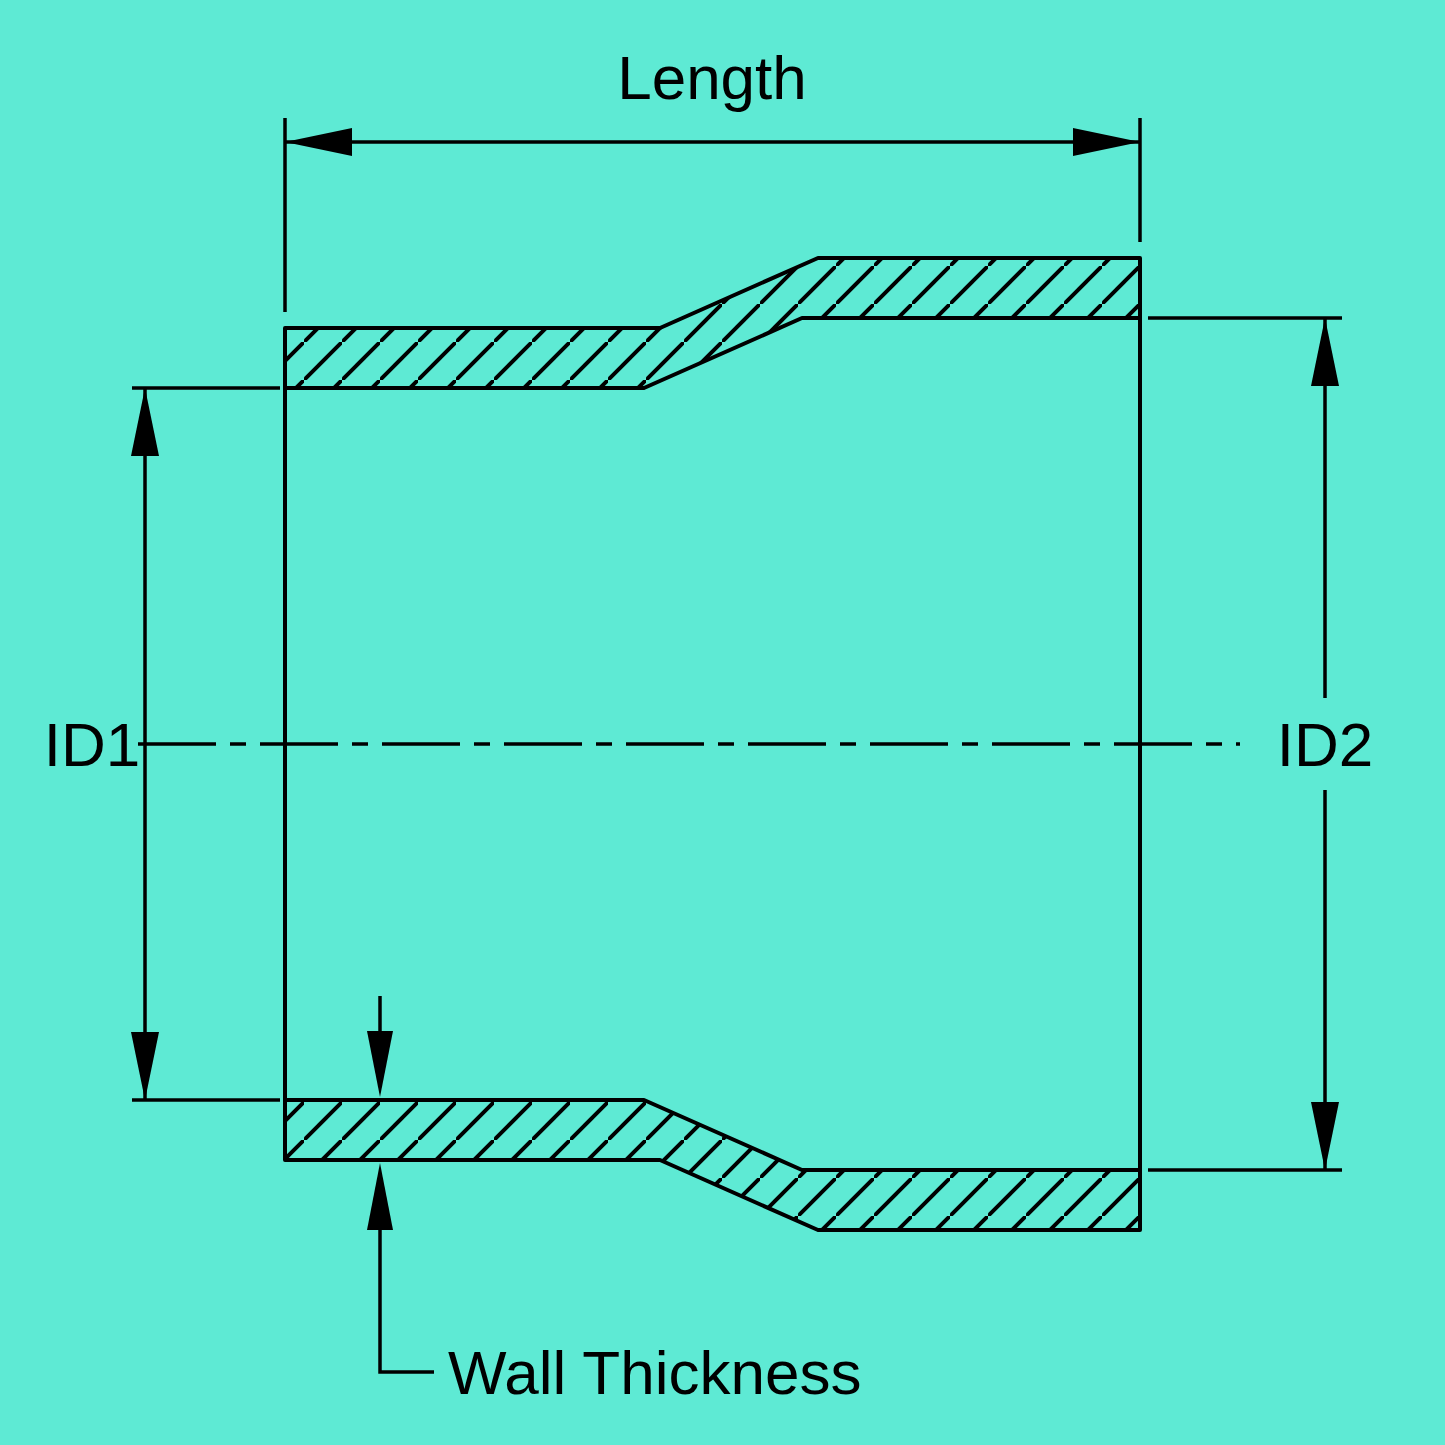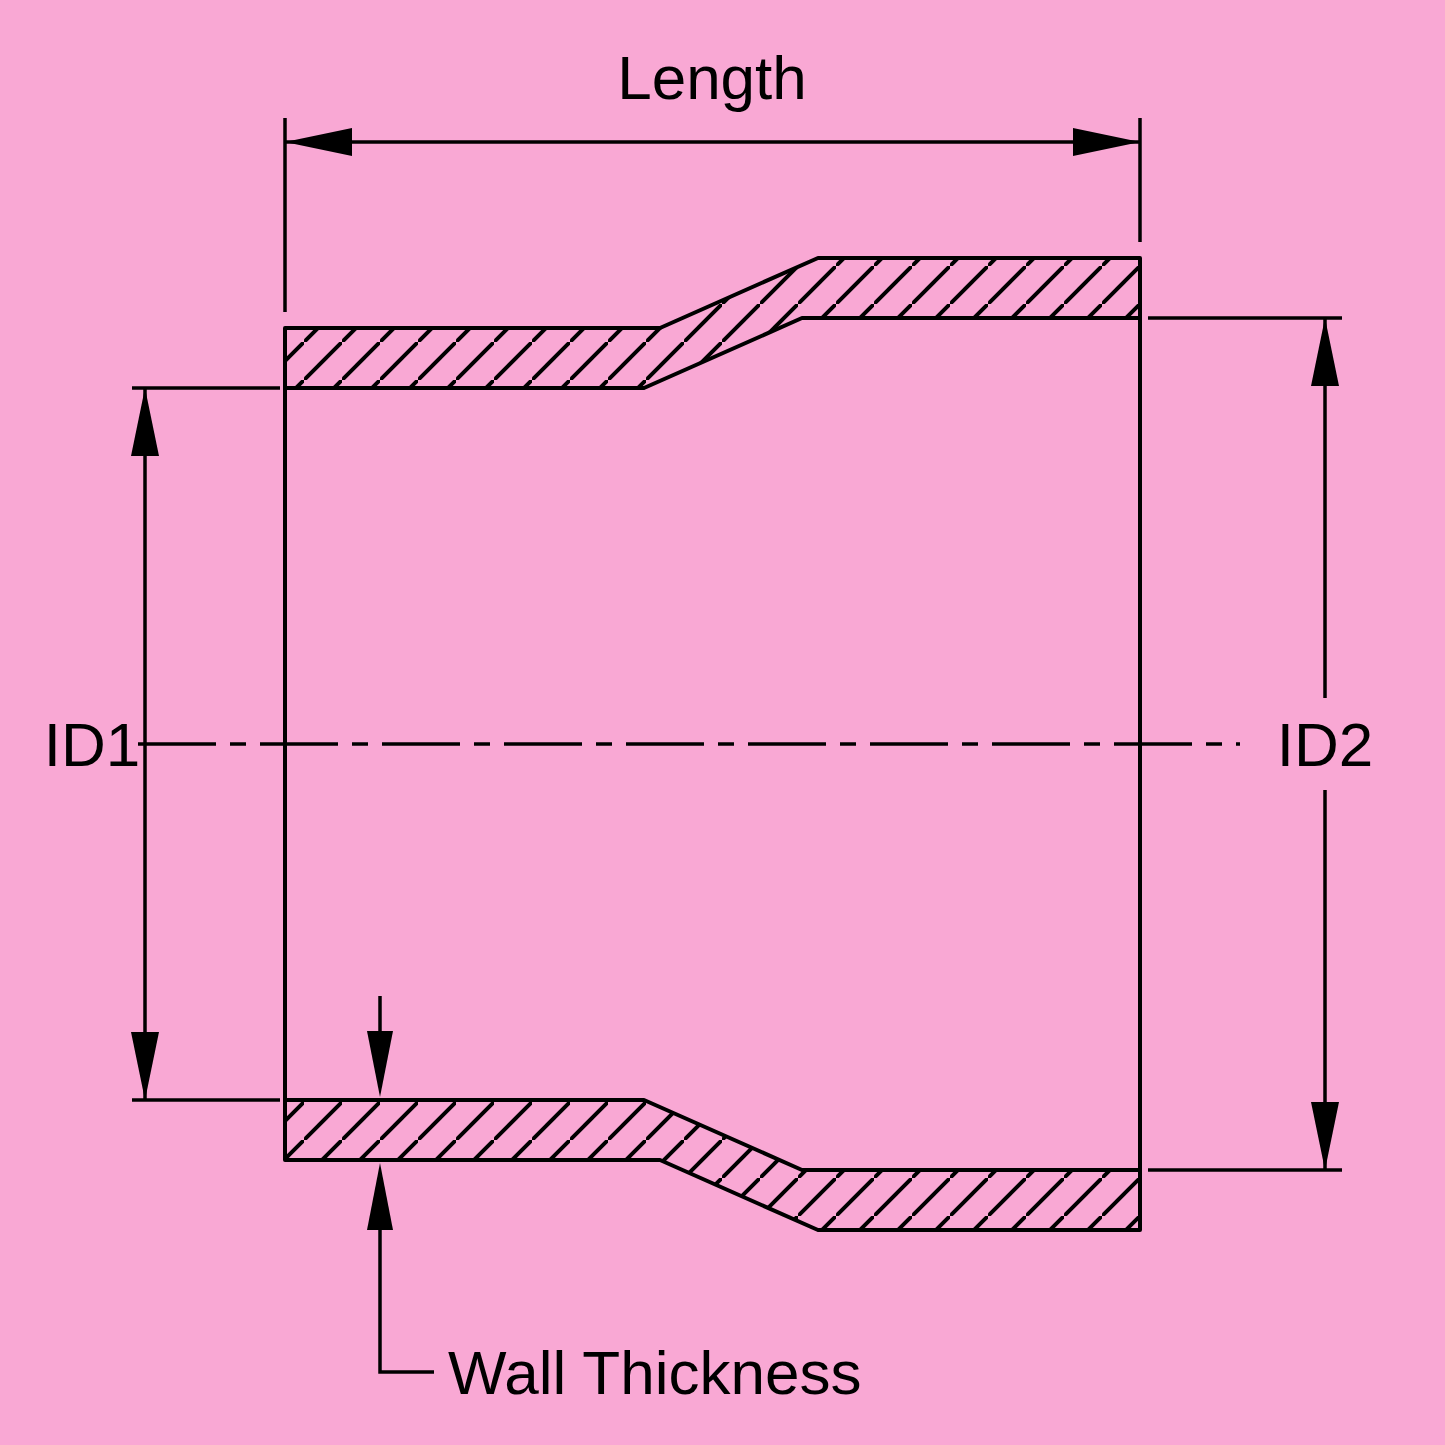--- a/index.html
+++ b/index.html
@@ -4,21 +4,21 @@
 <style>
   html, body {
     margin: 0;
     padding: 0;
     background: #ffffff;
   }
   .canvas {
     position: relative;
     width: 1445px;
     height: 1445px;
-    background: #f9a8d4;
+    background: #5eead4;
     font-family: "Liberation Sans", sans-serif;
     text-align: center;
   }
   svg { position: absolute; top: 0; left: 0; }
   .outline {
     fill: none;
     stroke: #000000;
     stroke-width: 4;
     stroke-linejoin: round;
   }

